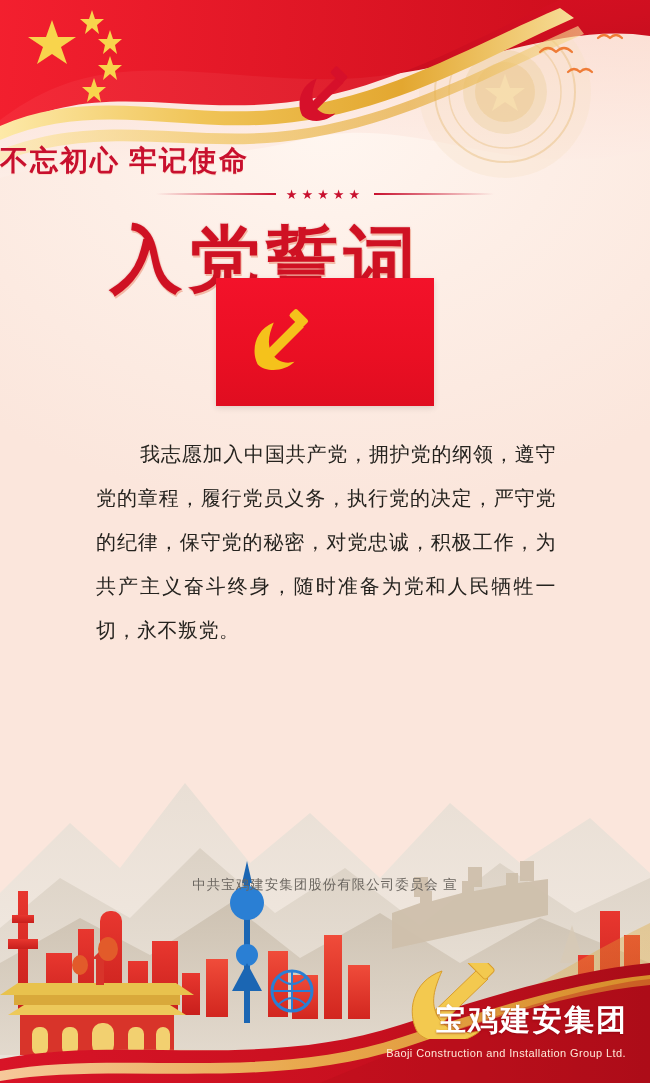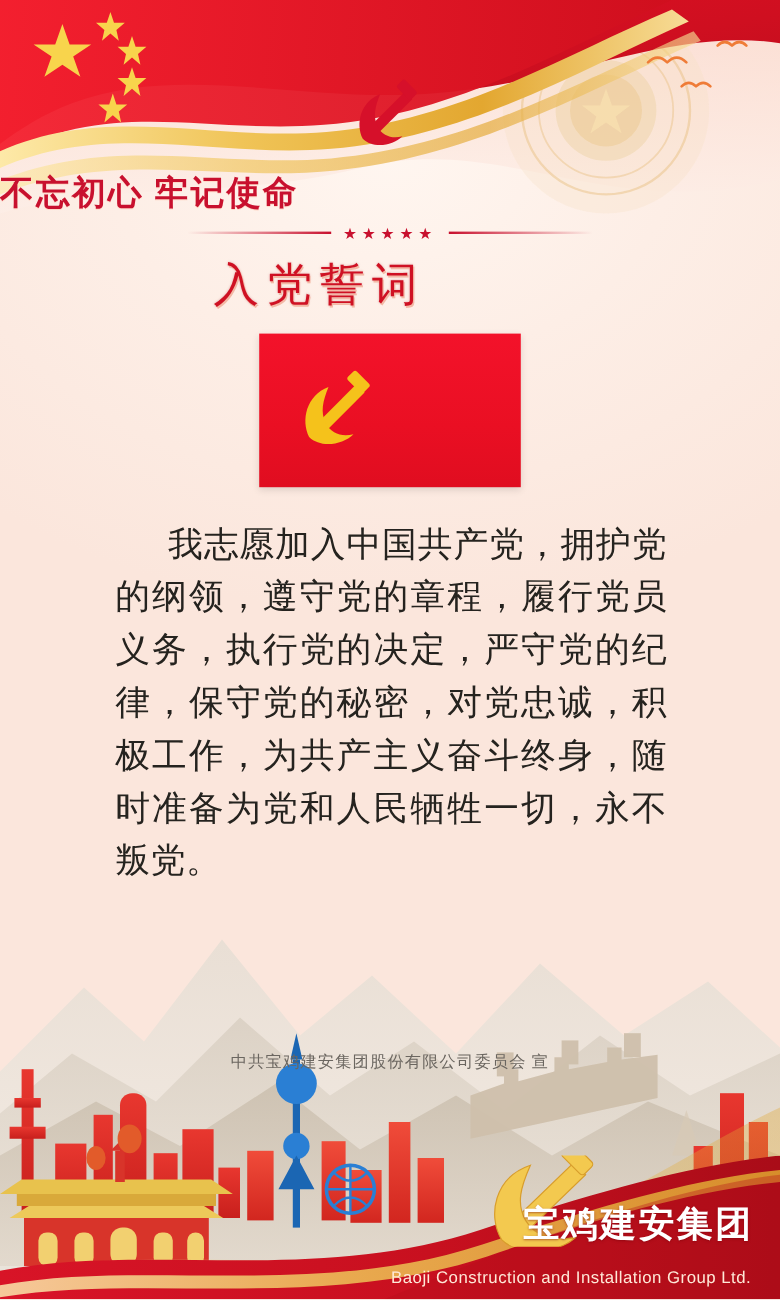--- a/index.html
+++ b/index.html
@@ -42,42 +42,42 @@
   }
   .divider .line.right {
     background:linear-gradient(90deg,#c8102e 0%,rgba(200,16,46,0) 100%);
   }
   .divider .stars { color:#c8102e; font-size:13px; letter-spacing:4px; }
 
   .title {
     position:absolute; top:212px; left:0; width:532px;
     text-align:center;
     font-family:"Liberation Serif", serif;
-    font-weight:normal;
-    font-size:38px;
+    font-weight:bold;
+    font-size:72px;
     letter-spacing:6px;
     color:#cf1123;
     text-shadow:1px 2px 0 #f3b9a6, 0 0 2px rgba(160,10,25,.35);
   }
 
   
   .flag {
     position:absolute; top:278px; left:216px; width:218px; height:128px;
     background:linear-gradient(180deg,#f3122a 0%,#ea0f23 60%,#e00d20 100%);
     box-shadow:0 2px 6px rgba(0,0,0,.12);
   }
   .flag .emblem {
     position:absolute; left:30px; top:26px; width:74px; height:74px;
   }
 
   
   .oath {
     position:absolute; top:432px; left:96px; width:460px;
     font-family:"Liberation Serif", serif;
-    font-size:29px;
+    font-size:20px;
     line-height:44px;
     color:#25231f;
     text-align:justify;
     text-indent:44px;
     letter-spacing:0.5px;
   }
 
   
   .mountains {
     position:absolute; bottom:0; left:0; width:650px; height:420px;
@@ -104,23 +104,23 @@
   }
   .brand-cn {
     position:absolute; right:22px; bottom:42px;
     font-family:"Liberation Serif", serif;
     font-weight:bold; font-size:30px; color:#ffffff;
     letter-spacing:2px;
     text-shadow:0 1px 2px rgba(120,0,10,.5);
     margin-left:44px;
   }
   .brand-en {
-    position:absolute; right:24px; bottom:11px;
+    position:absolute; right:24px; bottom:24px;
     font-family:"Liberation Sans", sans-serif;
-    font-size:14px; color:#ffe9d8; letter-spacing:.4px;
+    font-size:11px; color:#ffe9d8; letter-spacing:.4px;
   }
   .emblem-big {
     position:absolute; right:118px; bottom:44px; width:132px; height:92px;
   }
 </style>
 </head>
 <body>
 
 <div class="poster">
 

